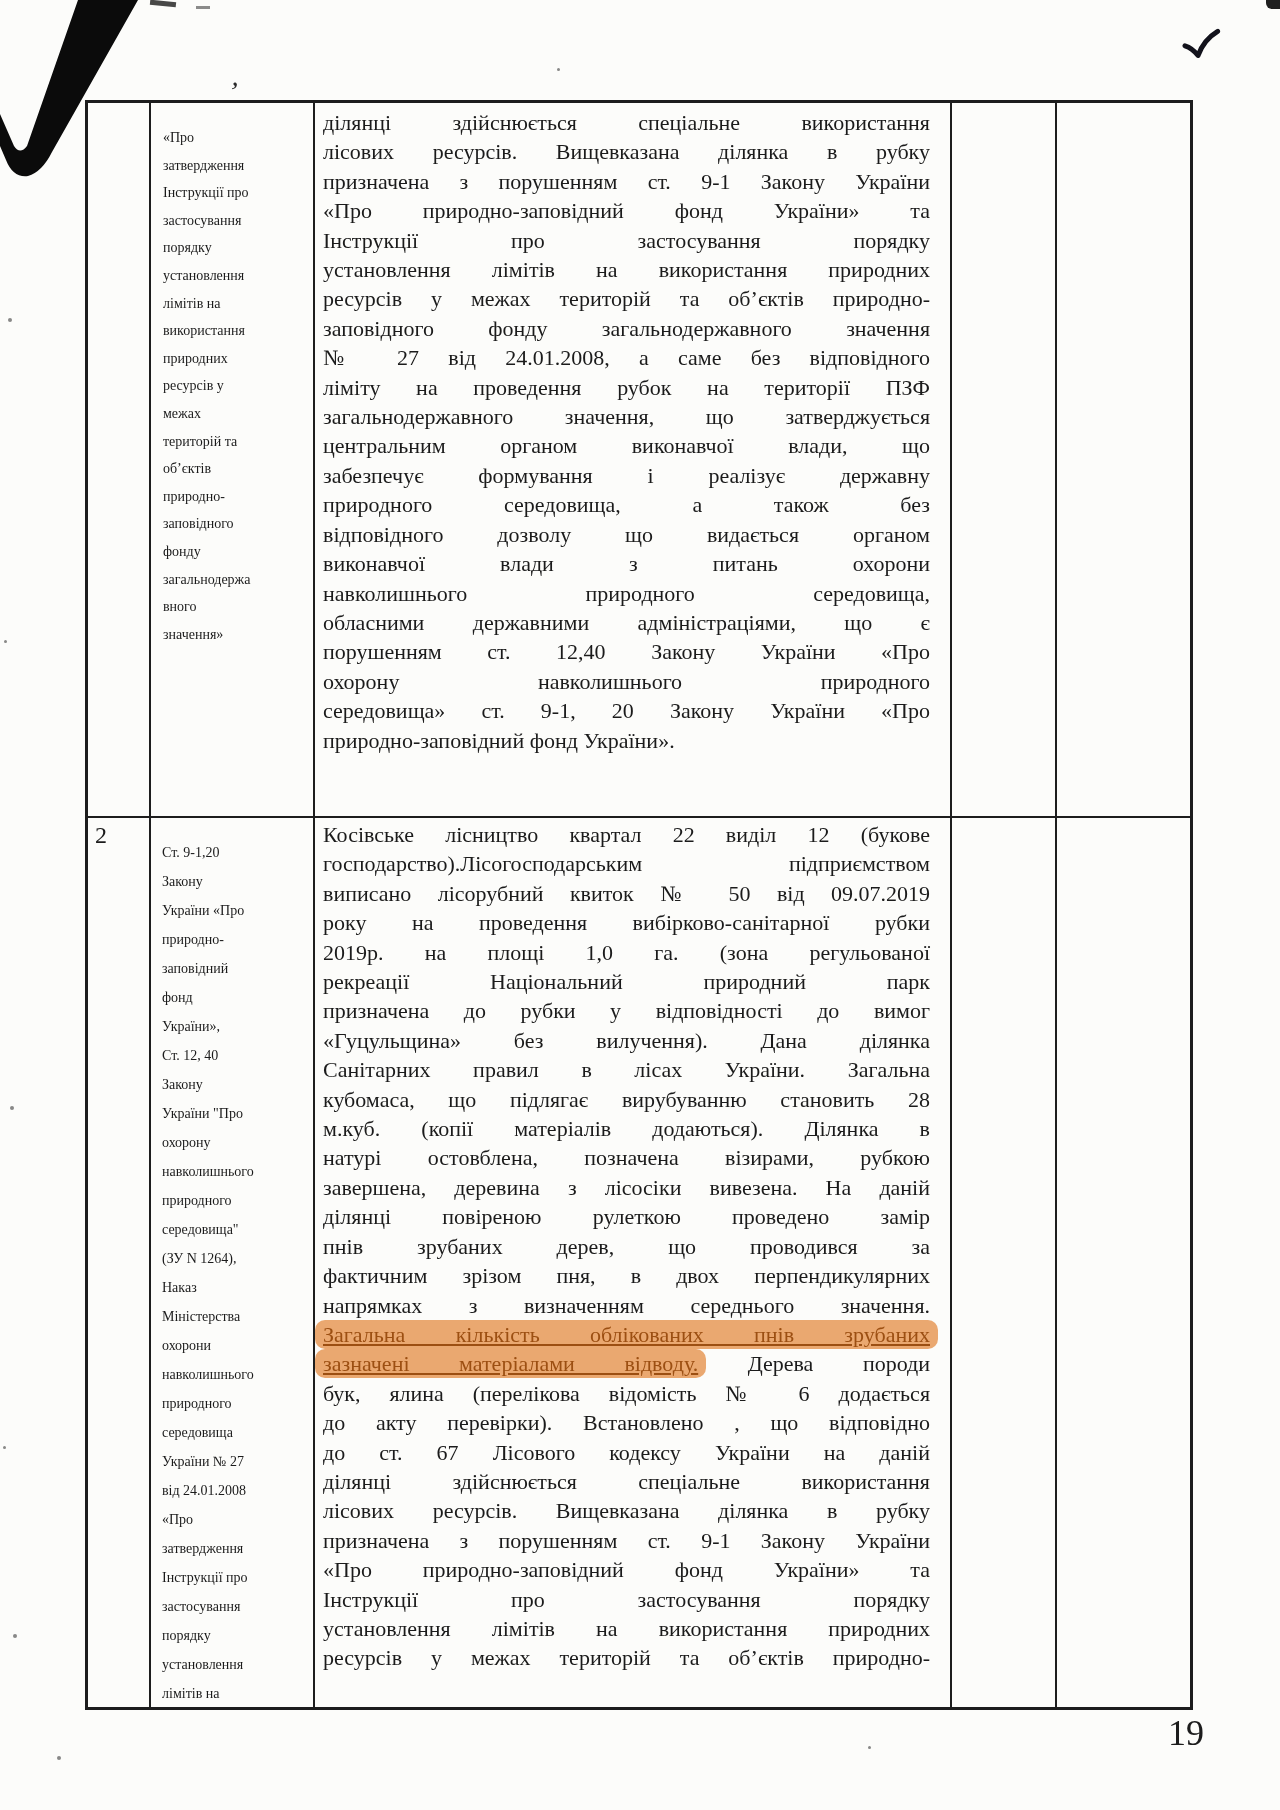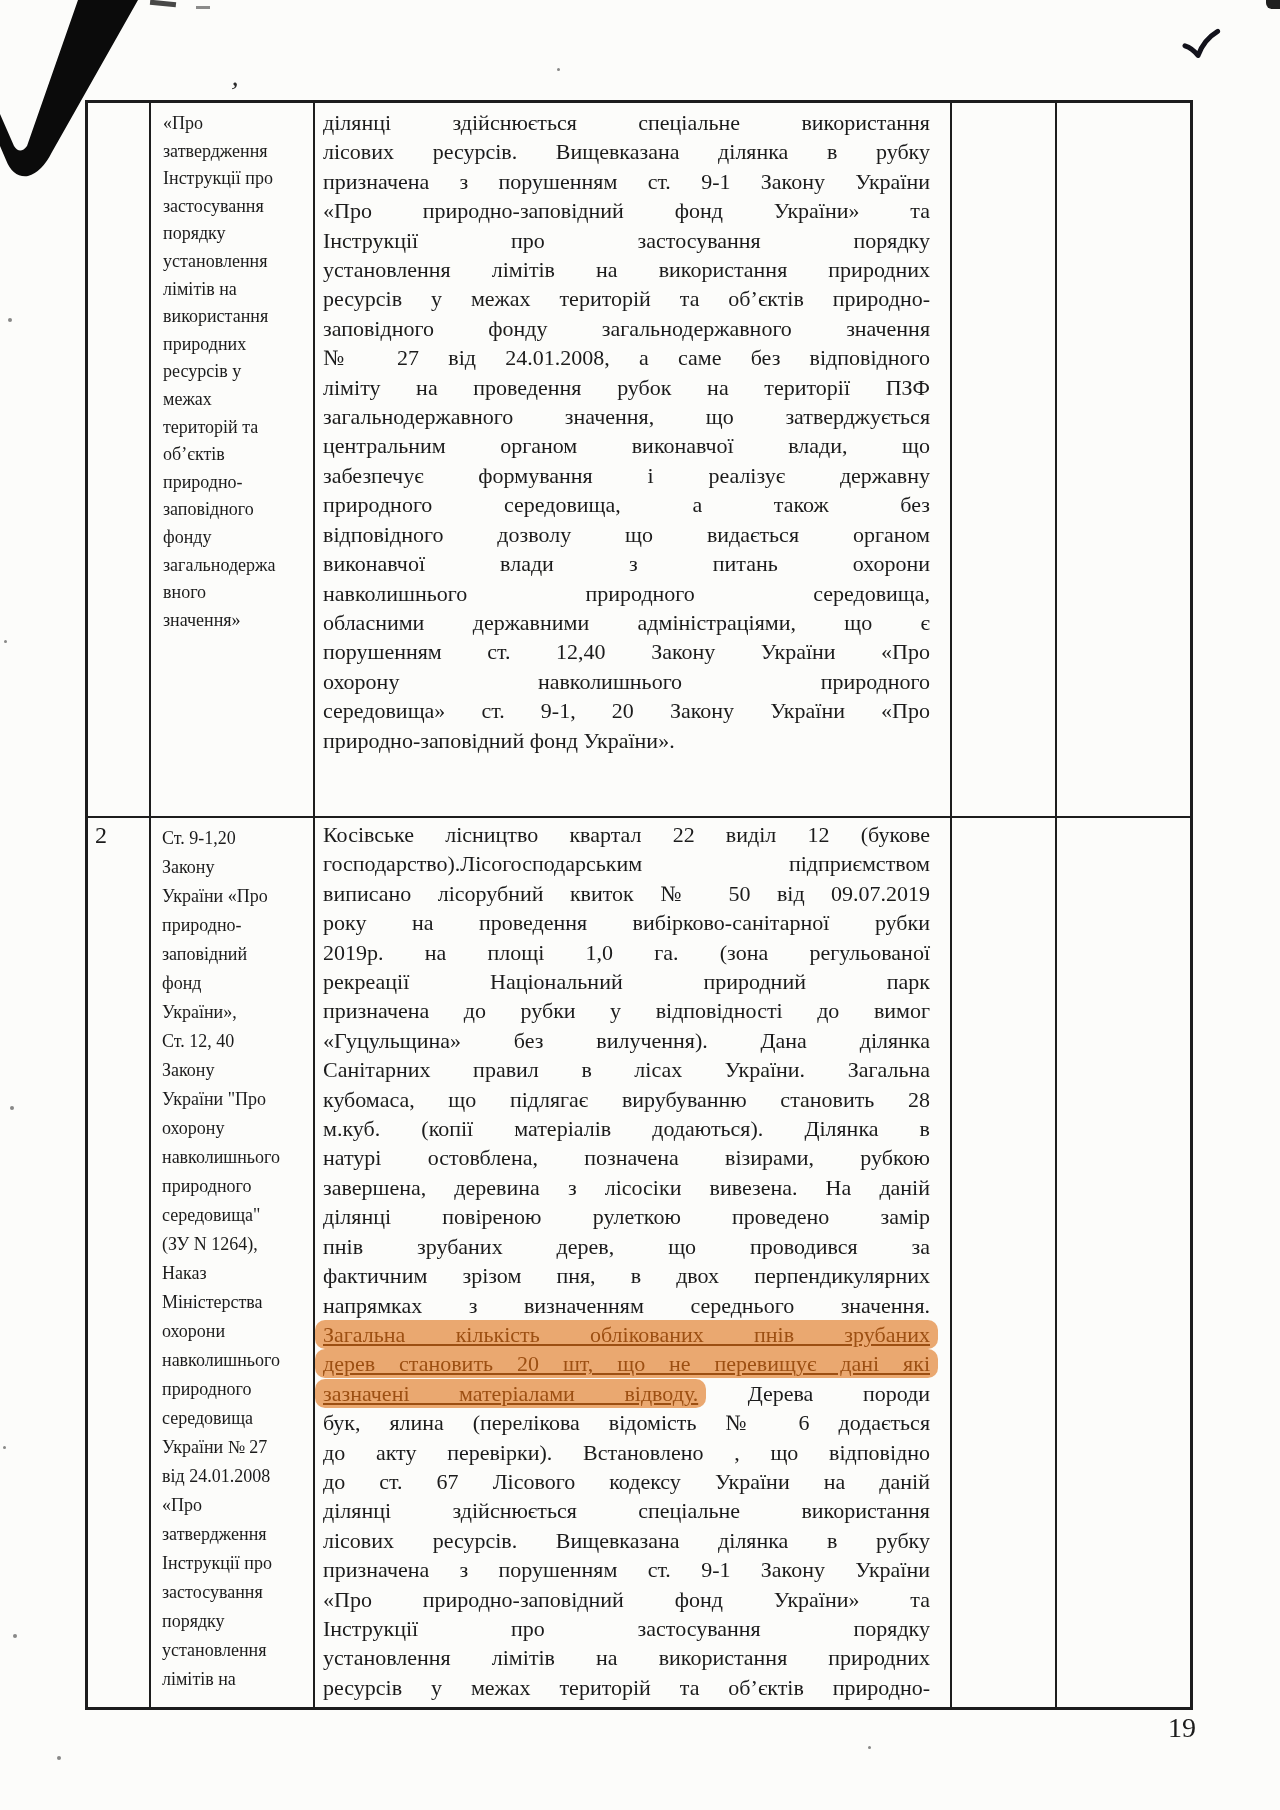--- a/index.html
+++ b/index.html
@@ -14,34 +14,34 @@
   
   .tframe{
     position:absolute;left:85px;top:100px;width:1102px;height:1604px;
     border:3px solid #1d1d1d;
   }
   .vline{position:absolute;top:0;bottom:0;width:2px;background:#1d1d1d;}
   .hline{position:absolute;left:0;right:0;height:2px;background:#1d1d1d;}
   
   .cell{position:absolute;}
   .num-cell{font-size:24px;}
-  .law-cell{font-size:18px;}
+  .law-cell{font-size:14px;margin-top:14px;}
   .law-cell .tl{line-height:27.6px;white-space:nowrap;}
   .law-cell.r2 .tl{line-height:29px;}
   .desc-cell{font-size:22px;}
   .desc-cell .tl{line-height:29.4px;}
   .j{text-align:justify;text-align-last:justify;}
   .hl{
     background:var(--hl-bg,#eaa870);
     color:var(--hl-fg,#9c4f12);
     padding:2px 8px;margin:0 -8px;
     border-radius:10px;
     text-decoration:underline;
   }
-  .pgnum{position:absolute;left:1168px;top:1712px;font-size:28px;color:#1c1c1c;}
+  .pgnum{position:absolute;left:1168px;top:1712px;font-size:36px;color:#1c1c1c;}
   
   .ink-blot{position:absolute;left:0;top:0;}
   .check{position:absolute;left:1182px;top:30px;transform:rotate(-6deg);}
   .stray{position:absolute;left:229px;top:76px;font-size:28px;color:#2a2a2a;transform:rotate(9deg);}
   .corner-blob{position:absolute;left:1266px;top:0;width:14px;height:9px;background:#1f1f1f;border-radius:0 0 0 6px;}
   .smudge{position:absolute;background:#1a1a1a;}
   .speck{position:absolute;background:rgba(40,40,40,.55);border-radius:50%;}
 </style>
 </head>
 <body>
@@ -167,21 +167,20 @@
       <div class="tl j">Санітарних правил в лісах України. Загальна</div>
       <div class="tl j">кубомаса, що підлягає вирубуванню становить 28</div>
       <div class="tl j">м.куб. (копії матеріалів додаються). Ділянка в</div>
       <div class="tl j">натурі остовблена, позначена візирами, рубкою</div>
       <div class="tl j">завершена, деревина з лісосіки вивезена. На даній</div>
       <div class="tl j">ділянці повіреною рулеткою проведено замір</div>
       <div class="tl j">пнів зрубаних дерев,  що проводився за</div>
       <div class="tl j">фактичним зрізом пня, в двох перпендикулярних</div>
       <div class="tl j">напрямках з визначенням середнього значення.</div>
       <div class="tl j"><span class="hl">Загальна кількість облікованих пнів зрубаних</span></div>
-      <div class="tl j"><span class="hl">дерев становить 20 шт, що не перевищує дані які</span></div>
       <div class="tl j"><span class="hl">зазначені матеріалами відводу.</span> Дерева породи</div>
       <div class="tl j">бук, ялина (перелікова відомість № 6 додається</div>
       <div class="tl j">до акту перевірки). Встановлено , що відповідно</div>
       <div class="tl j">до ст. 67 Лісового кодексу України на даній</div>
       <div class="tl j">ділянці здійснюється спеціальне використання</div>
       <div class="tl j">лісових ресурсів. Вищевказана ділянка в рубку</div>
       <div class="tl j">призначена з порушенням ст. 9-1 Закону України</div>
       <div class="tl j">«Про природно-заповідний фонд України» та</div>
       <div class="tl j">Інструкції про застосування порядку</div>
       <div class="tl j">установлення лімітів на використання природних</div>

